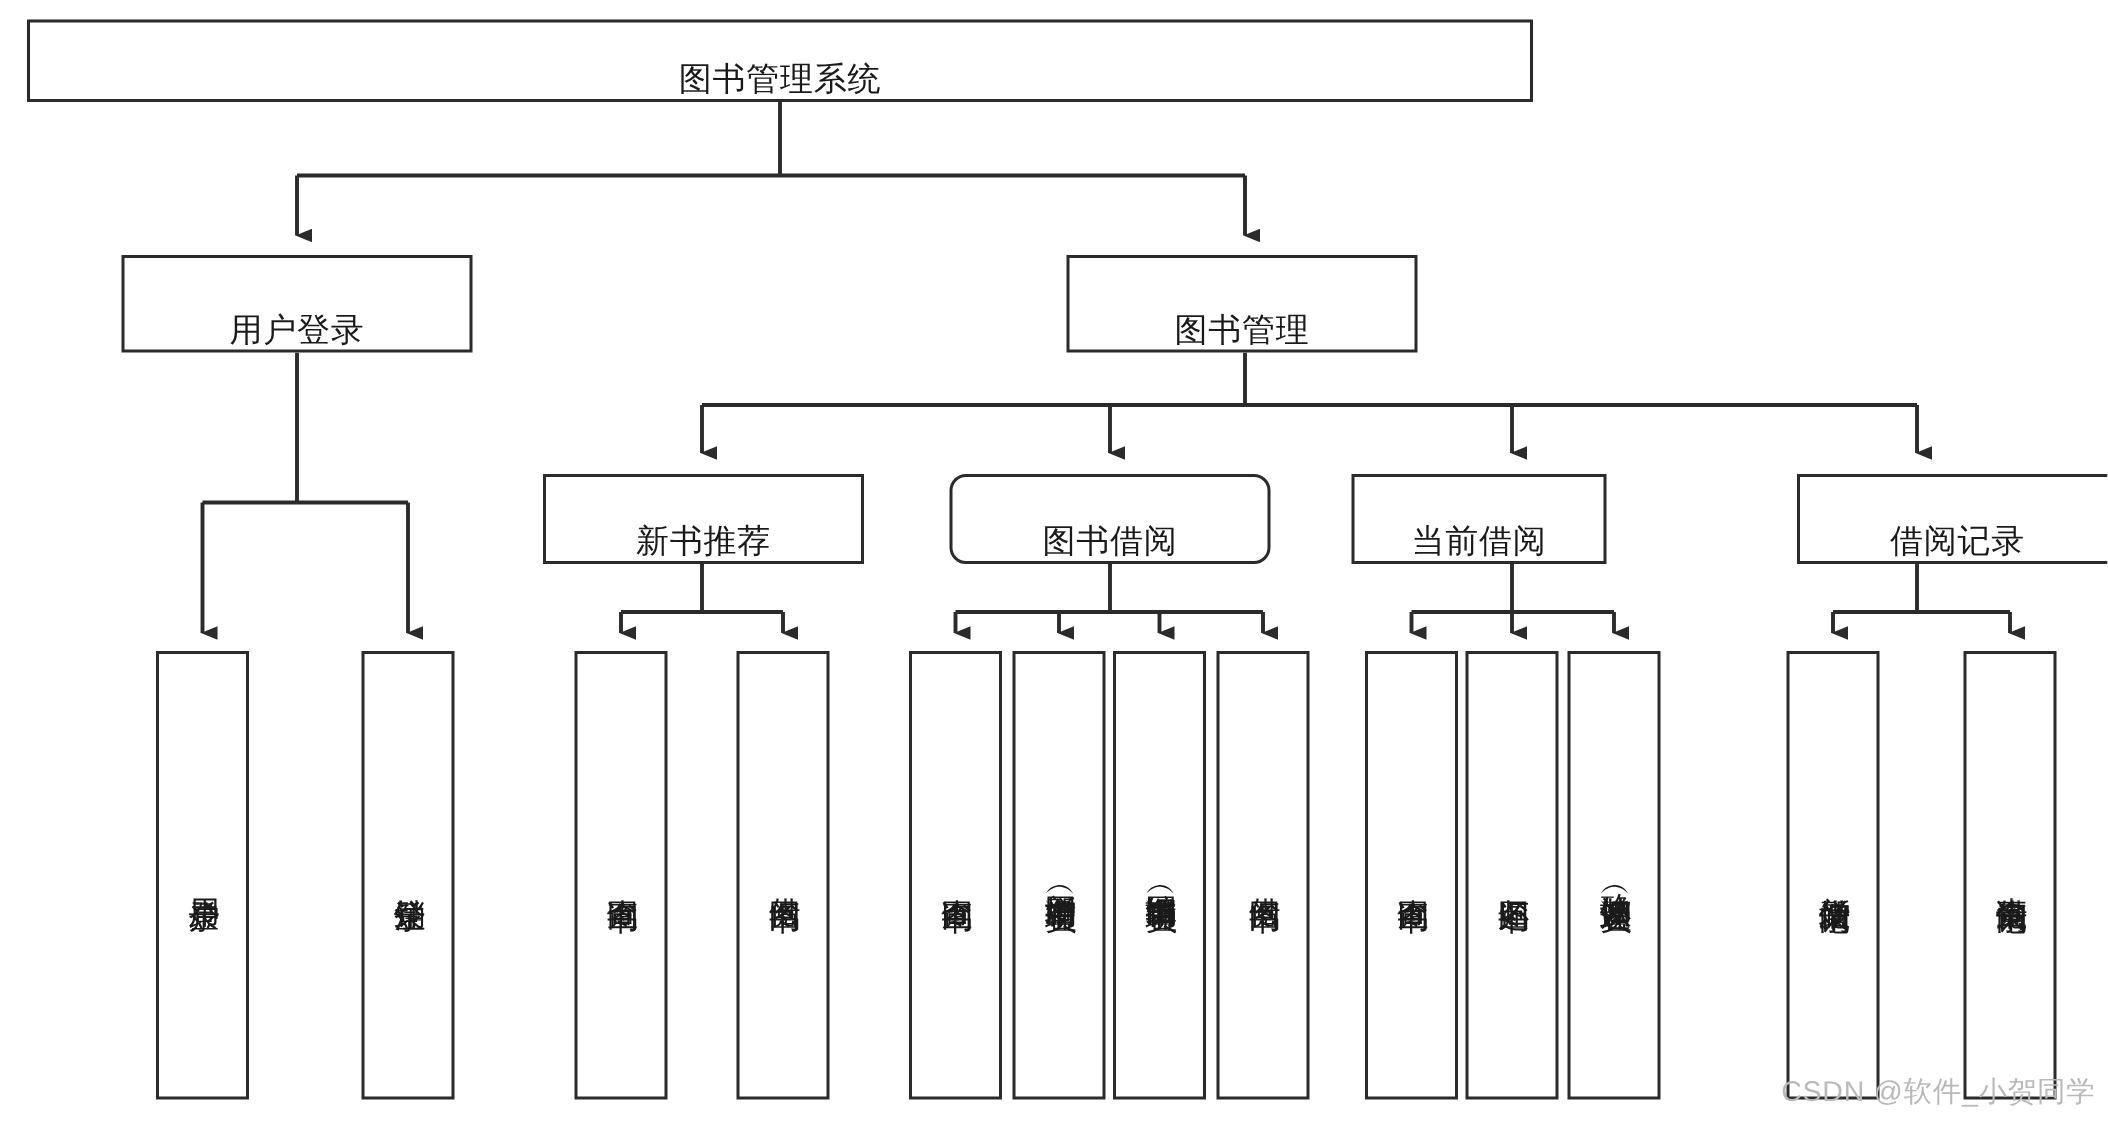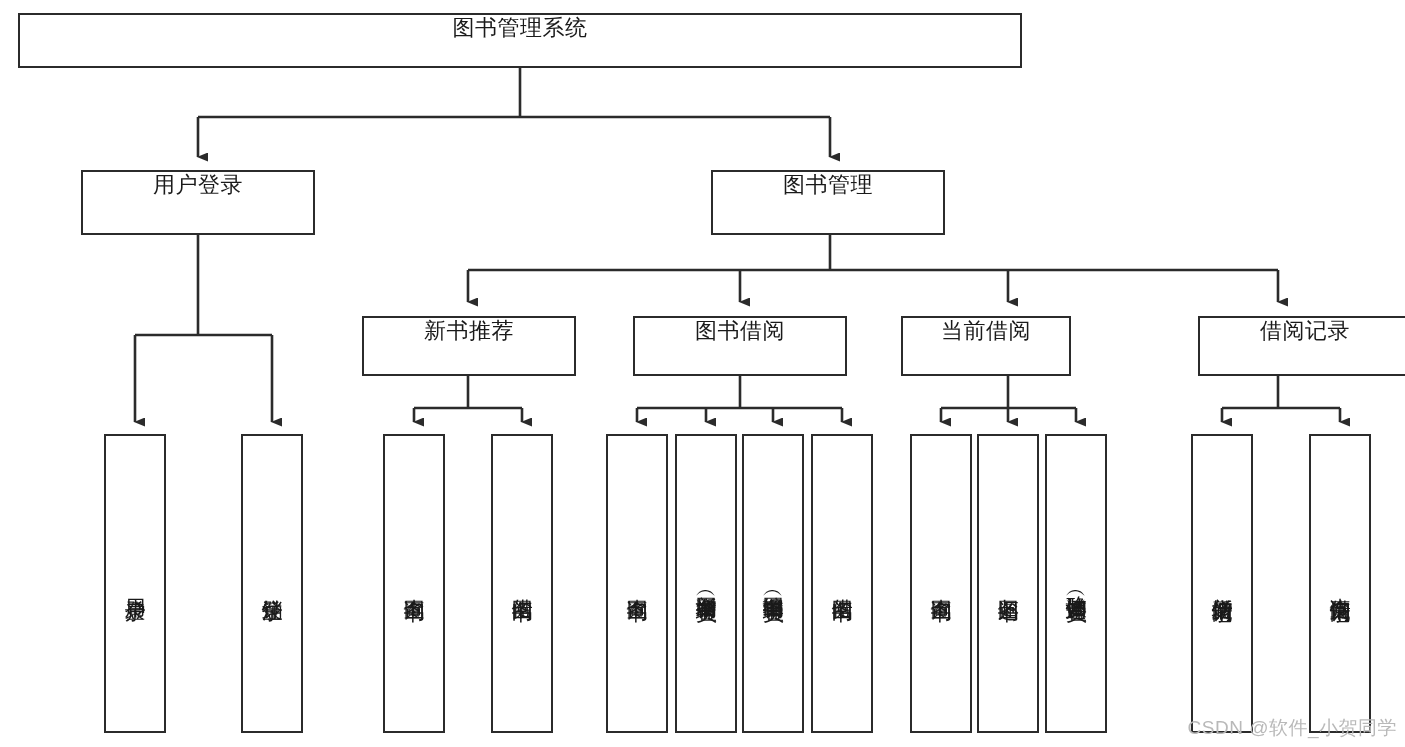--- a/index.html
+++ b/index.html
@@ -25,21 +25,21 @@
     width: 1405px;
     height: 747px;
     pointer-events: none;
   }
   .node {
     position: absolute;
     box-sizing: border-box;
     border: 2px solid #2b2b2b;
     background: #ffffff;
     display: flex;
-    align-items: flex-start;
+    align-items: flex-end;
     justify-content: center;
     color: #1a1a1a;
   }
   .node-label {
     display: block;
     text-align: center;
     line-height: 1.16;
     white-space: nowrap;
   }
   
@@ -139,21 +139,21 @@
   <div class="node h" style="left:81px; top:170px; width:234px; height:65px;">
     <span class="node-label">用户登录</span>
   </div>
   <div class="node h" style="left:362px; top:316px; width:214px; height:60px;">
     <span class="node-label">新书推荐</span>
   </div>
 
   <div class="node h" style="left:711px; top:170px; width:234px; height:65px;">
     <span class="node-label">图书管理</span>
   </div>
-  <div class="node h" style="left:633px; top:316px; width:214px; height:60px;">
+  <div class="node h" style="left:633px; top:316px; width:214px; height:60px;border-radius:11px;">
     <span class="node-label">图书借阅</span>
   </div>
   <div class="node h" style="left:901px; top:316px; width:170px; height:60px;">
     <span class="node-label">当前借阅</span>
   </div>
   <div class="node h" style="left:1198px; top:316px; width:214px; height:60px;">
     <span class="node-label">借阅记录</span>
   </div>
 
   <div class="node v" style="left:104px; top:434px; width:62px; height:299px;">

